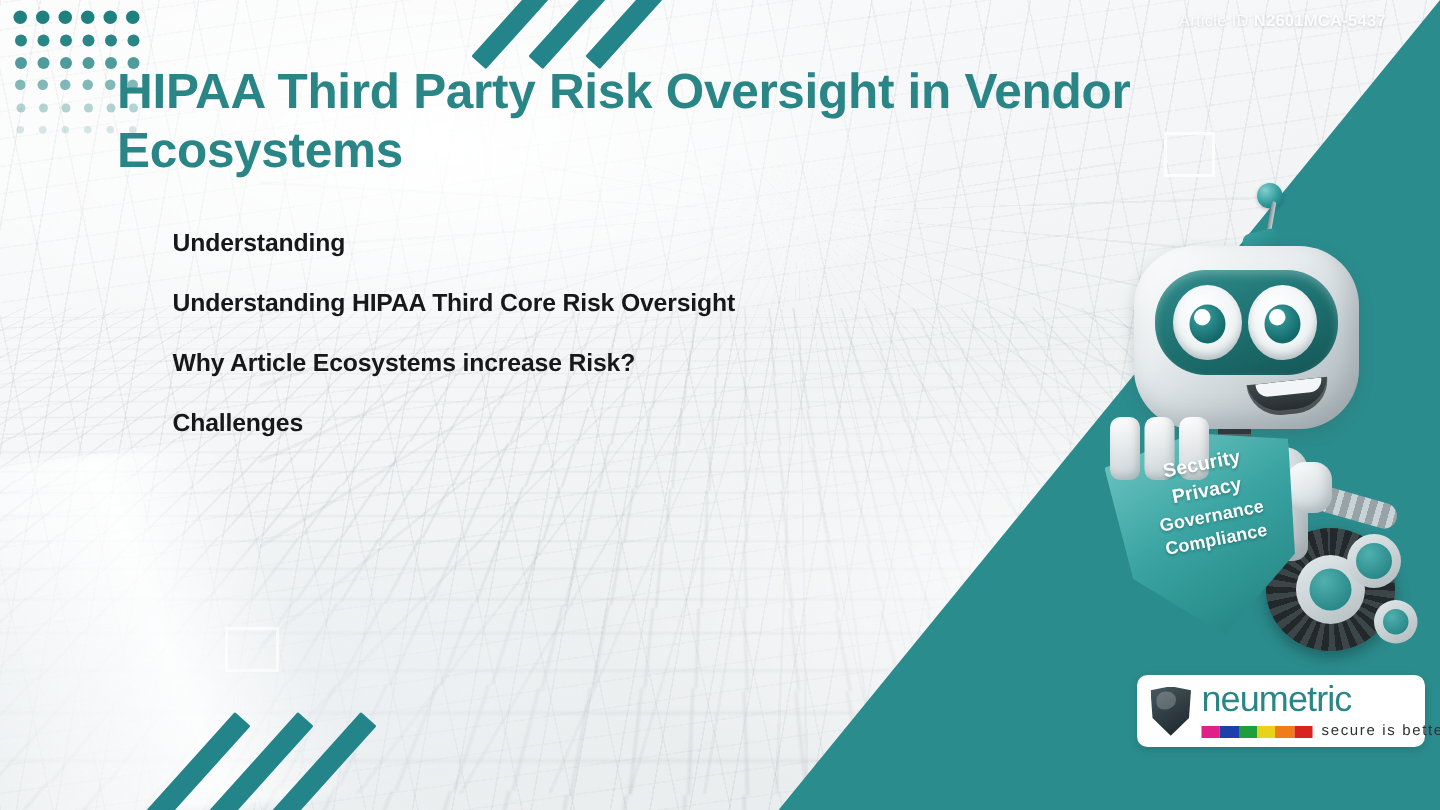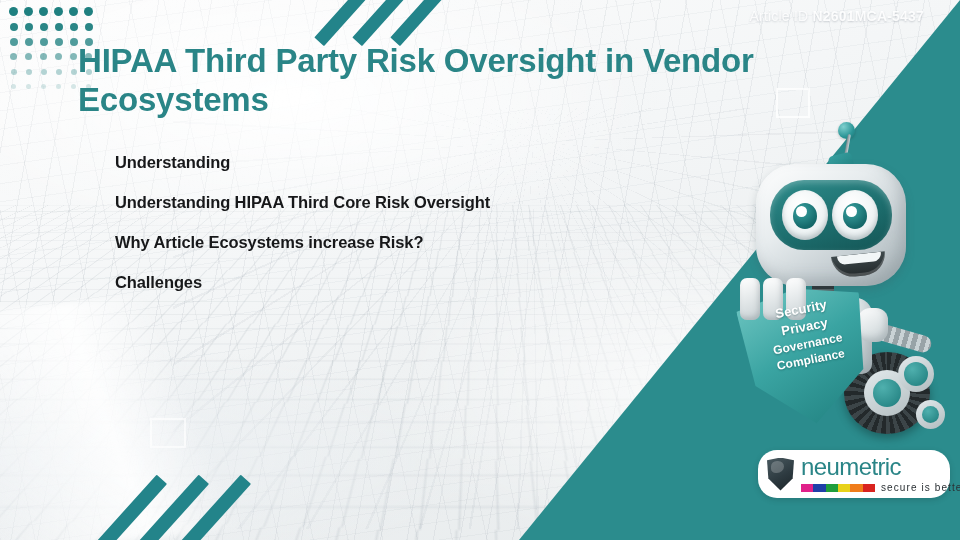--- a/index.html
+++ b/index.html
@@ -109,21 +109,21 @@
 
   .stripes.bottom { left:116px; top:462px; width:180px; height:80px; }
   .stripes.bottom span { width:14px; height:104px; transform:rotate(42deg); top:4px; }
   .stripes.bottom span:nth-child(1){ left:4px; }
   .stripes.bottom span:nth-child(2){ left:46px; }
   .stripes.bottom span:nth-child(3){ left:88px; }
 
   
   .article-id {
     position:absolute; right:36px; top:8px;
-    font-size:14px;
+    font-size:11px;
     color:rgba(255,255,255,.9);
     letter-spacing:.2px;
     white-space:nowrap;
     text-shadow:0 1px 2px rgba(120,130,140,.35);
   }
   .article-id .lbl { font-weight:400; opacity:.85; }
   .article-id .val { font-weight:700; }
 
   
   .title {
@@ -299,21 +299,21 @@
     background:radial-gradient(circle at 35% 30%, #4fb0ae, #1d7b7b);
   }
   .r-roller.a { left:172px; top:244px; width:36px; height:36px; }
   .r-roller.b { left:190px; top:288px; width:29px; height:29px; }
 
   
   .logo {
     position:absolute; left:758px; top:450px;
     width:192px; height:48px;
     background:#ffffff;
-    border-radius:19px;
+    border-radius:7px;
     display:flex; align-items:center;
     padding:5px 9px;
     box-shadow:0 2px 6px rgba(0,0,0,.14);
   }
   .logo-shield {
     width:27px; height:33px;
     flex:0 0 auto;
     background:linear-gradient(150deg,#4a5a60 0%, #2d3a40 55%, #1b2428 100%);
     clip-path:polygon(50% 100%, 5% 64%, 0% 8%, 50% 0%, 100% 8%, 95% 64%);
     position:relative;

